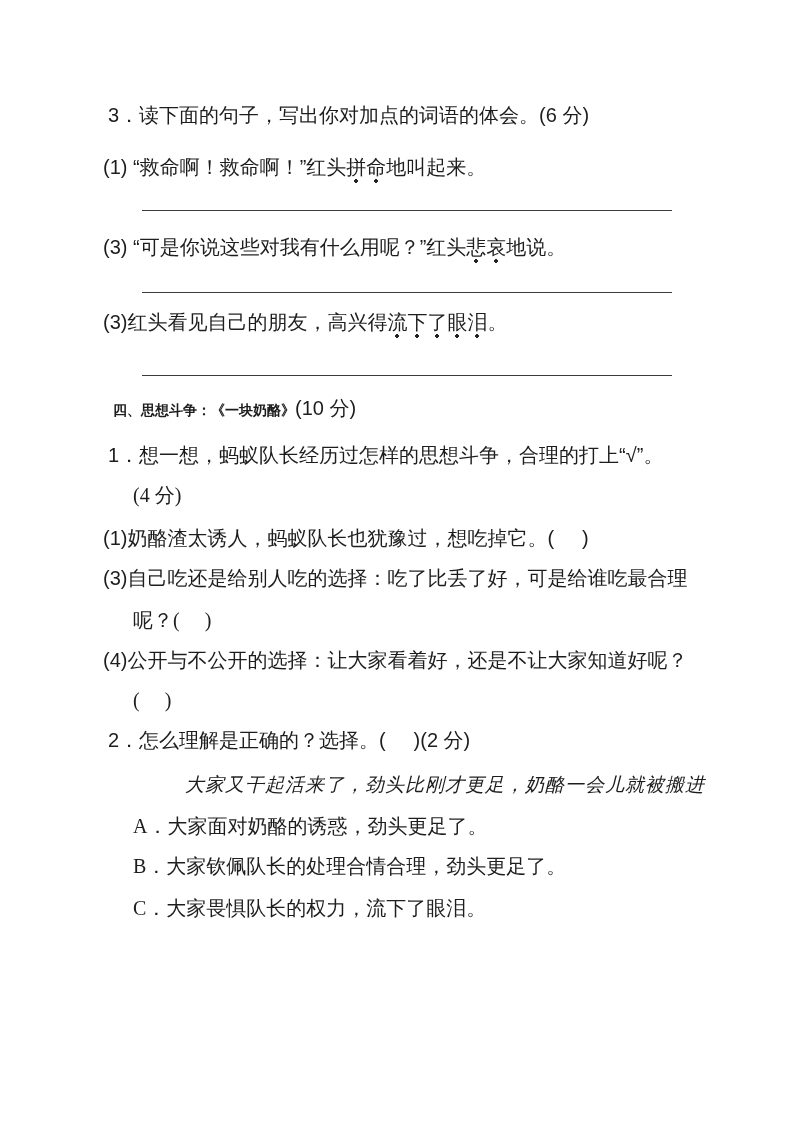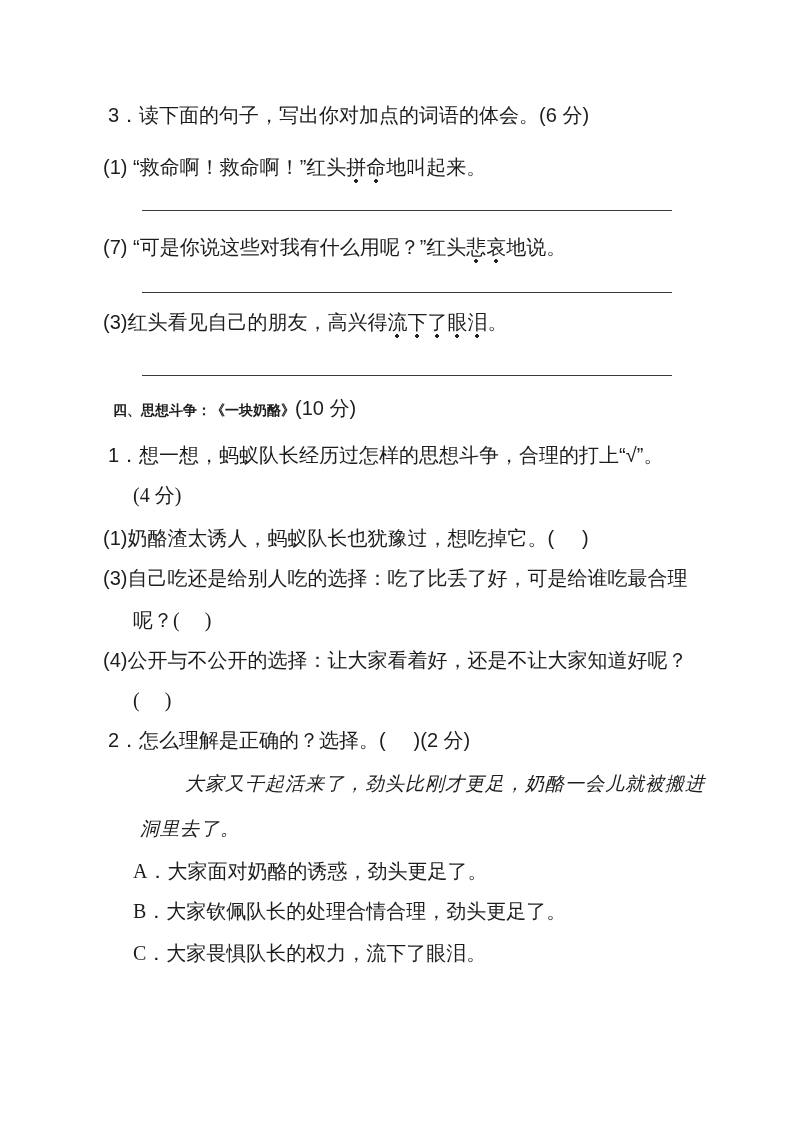--- a/index.html
+++ b/index.html
@@ -43,21 +43,21 @@
   .r-q1h{margin-top:5px;}
   .r-i1{margin-top:3px;}
   .r-i3b{margin-top:2px;}
   .r-k1{margin-top:5px;}
   .r-k2{margin-top:5px;}
   .r-oa{margin-top:1px;}
   .r-oc{margin-top:2px;}
   .bold-head{font-weight:700;font-size:14px;}
   .score{font-weight:400;font-size:20px;margin-top:19px;}
   .kaiti{
-    font-family:Liberation Mono, monospace;
+    font-family:Liberation Sans, sans-serif;
     font-style:italic;
     font-size:19px;
     letter-spacing:1px;
   }
   .em-dots{
     padding-bottom:6px;
     background-image:radial-gradient(circle 1.6px at 10px 3px,#222 99%,transparent 100%);
     background-size:20px 6px;
     background-repeat:repeat-x;
     background-position:left bottom;
@@ -67,21 +67,21 @@
 <body>
 
 <div class="sheet">
 
   <p class="row ml5">3．读下面的句子，写出你对加点的词语的体会。(6 分)</p>
 
   <p class="row r-item1"><span>(1) “救命啊！救命啊！”红头</span><span class="em-dots">拼命</span><span>地叫起来。</span></p>
 
   <div class="blank-line u1"></div>
 
-  <p class="row r-s2"><span>(7) “可是你说这些对我有什么用呢？”红头</span><span class="em-dots">悲哀</span><span>地说。</span></p>
+  <p class="row r-s2"><span>(3) “可是你说这些对我有什么用呢？”红头</span><span class="em-dots">悲哀</span><span>地说。</span></p>
 
   <div class="blank-line u2"></div>
 
   <p class="row r-s3"><span>(3)红头看见自己的朋友，高兴得</span><span class="em-dots">流下了眼泪</span><span>。</span></p>
 
   <div class="blank-line u3"></div>
 
   <p class="row r-sec ml10"><span class="bold-head">四、思想斗争：《一块奶酪》</span><span class="score">(10 分)</span></p>
 
   <p class="row r-q1h ml5">1．想一想，蚂蚁队长经历过怎样的思想斗争，合理的打上“√”。</p>
@@ -96,21 +96,20 @@
   <p class="row r-i3b ml30">呢？(&nbsp;&nbsp;&nbsp;&nbsp;&nbsp;)</p>
 
   <p class="row">(4)公开与不公开的选择：让大家看着好，还是不让大家知道好呢？</p>
 
   <p class="row ml30">(&nbsp;&nbsp;&nbsp;&nbsp;&nbsp;)</p>
 
   <p class="row ml5">2．怎么理解是正确的？选择。(&nbsp;&nbsp;&nbsp;&nbsp;&nbsp;)(2 分)</p>
 
   <p class="row r-k1 ml82 kaiti">大家又干起活来了，劲头比刚才更足，奶酪一会儿就被搬进</p>
 
-  <p class="row r-k2 ml37 kaiti">洞里去了。</p>
 
   <p class="row r-oa ml30">A．大家面对奶酪的诱惑，劲头更足了。</p>
 
   <p class="row ml30">B．大家钦佩队长的处理合情合理，劲头更足了。</p>
 
   <p class="row r-oc ml30">C．大家畏惧队长的权力，流下了眼泪。</p>
 
 </div>
 
 </body></html>

